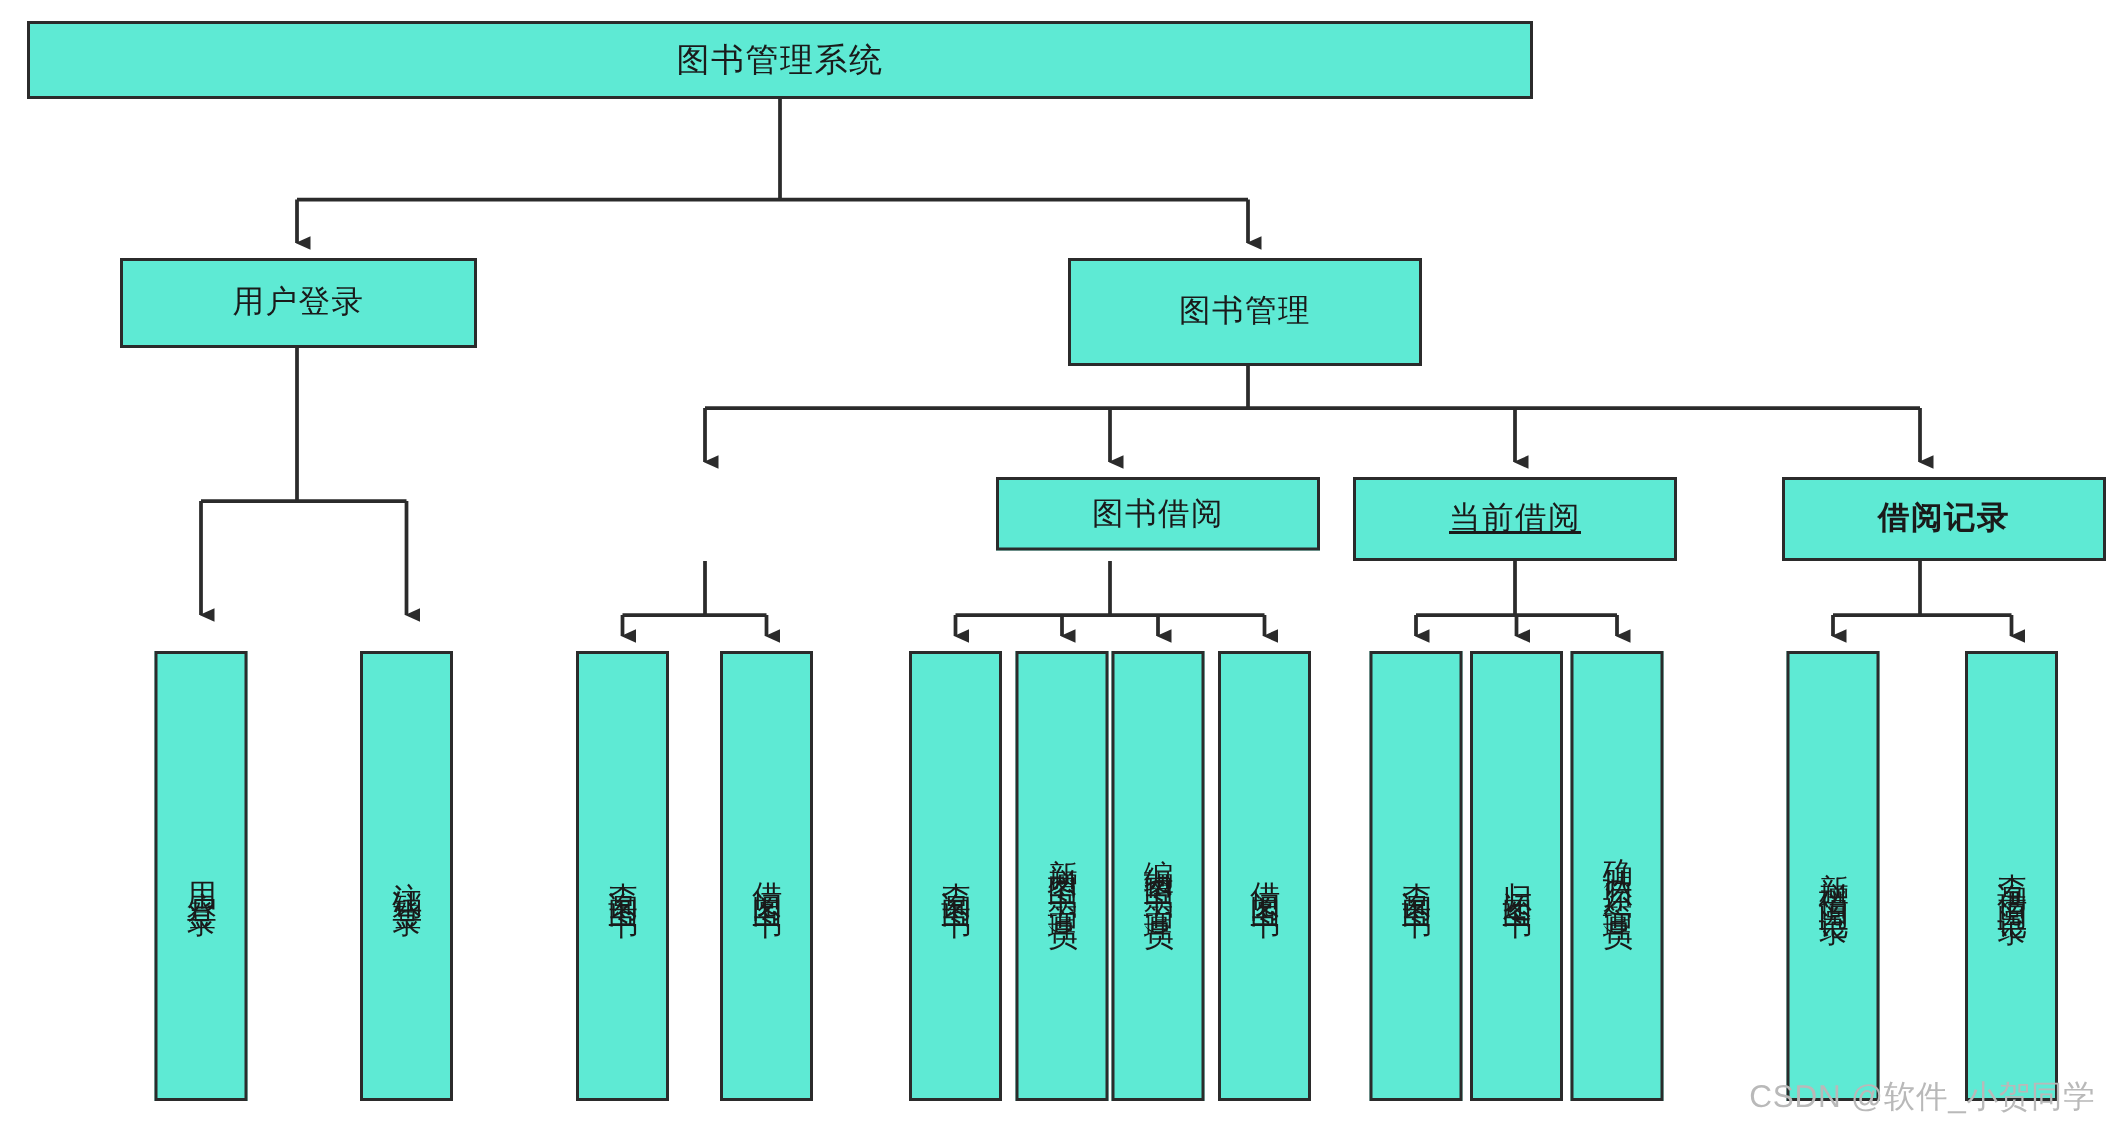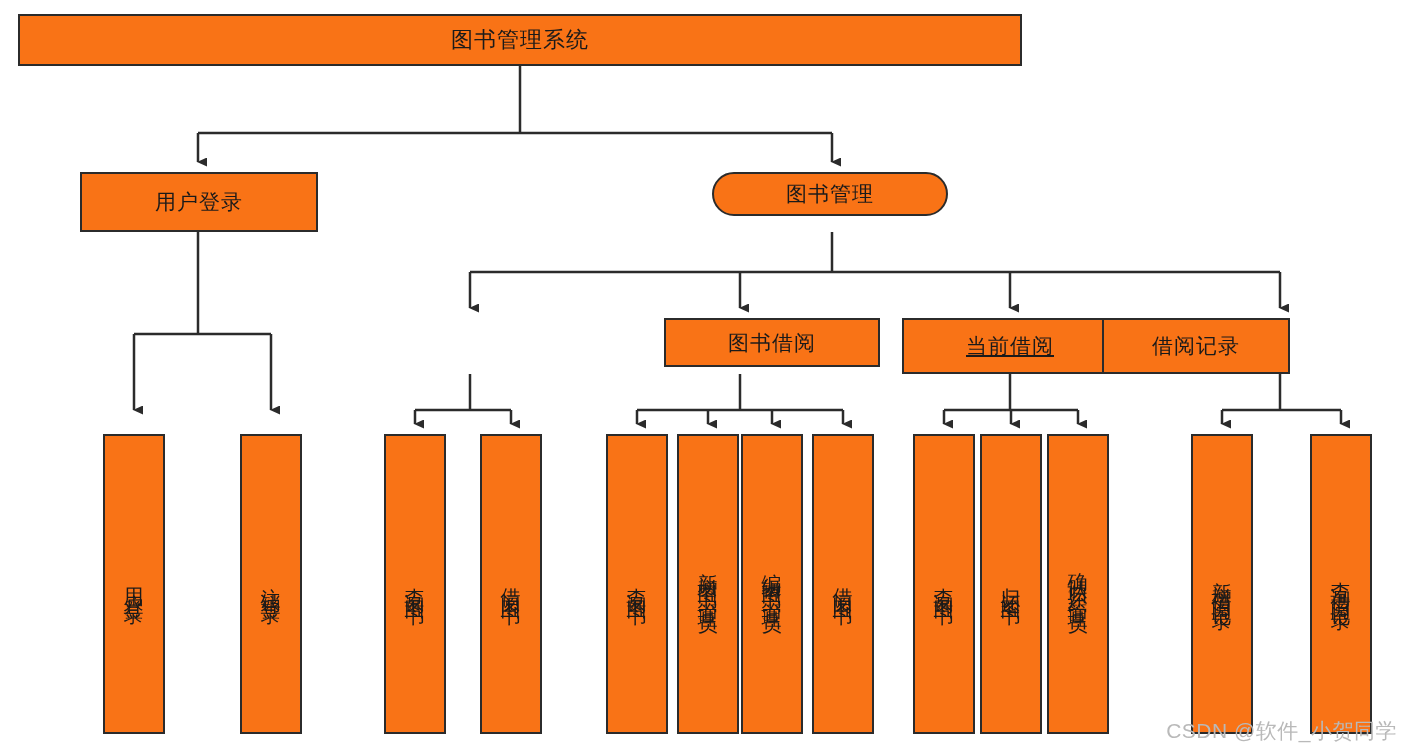--- a/index.html
+++ b/index.html
@@ -21,21 +21,21 @@
     position: absolute;
     left: 0;
     top: 0;
     width: 1405px;
     height: 747px;
     pointer-events: none;
   }
   .node {
     position: absolute;
     box-sizing: border-box;
-    background: #f97316;
+    background: #5eead4;
     border: 2.5px solid #2b2b2b;
     display: flex;
     align-items: center;
     justify-content: center;
     color: #1a1a1a;
     z-index: 2;
   }
   .node.h {
     font-size: 21px;
     letter-spacing: 1px;
@@ -125,31 +125,31 @@
     </g>
   </svg>
 
   <div class="node h root" style="left:18px; top:14px; width:1004px; height:52px;">
     <span>图书管理系统</span>
   </div>
 
   <div class="node h" style="left:80px; top:172px; width:238px; height:60px;">
     <span>用户登录</span>
   </div>
-  <div class="node h" style="left:712px; top:172px; width:236px; height:44px;border-radius:26px;">
+  <div class="node h" style="left:712px; top:172px; width:236px; height:72px;">
     <span>图书管理</span>
   </div>
 
   <div class="node h" style="left:664px; top:318px; width:216px; height:49px;">
     <span>图书借阅</span>
   </div>
   <div class="node h" style="left:902px; top:318px; width:216px; height:56px;text-decoration:underline;">
     <span>当前借阅</span>
   </div>
-  <div class="node h" style="left:1102px; top:318px; width:188px; height:56px;">
+  <div class="node h" style="left:1188px; top:318px; width:216px; height:56px;font-weight:bold;">
     <span>借阅记录</span>
   </div>
 
   <div class="node v" style="left:103px; top:434px; width:62px; height:300px;">
     <span class="vlabel">用户登录</span>
   </div>
   <div class="node v" style="left:240px; top:434px; width:62px; height:300px;">
     <span class="vlabel">注销登录</span>
   </div>
 

